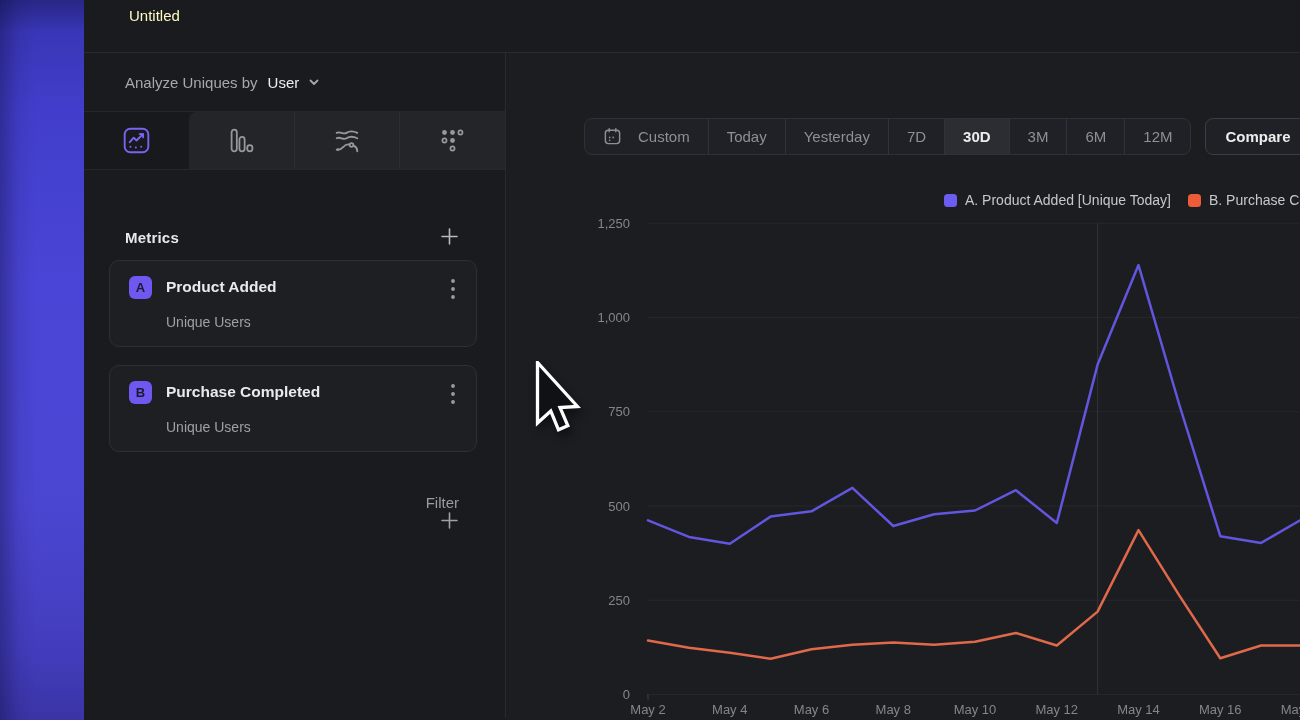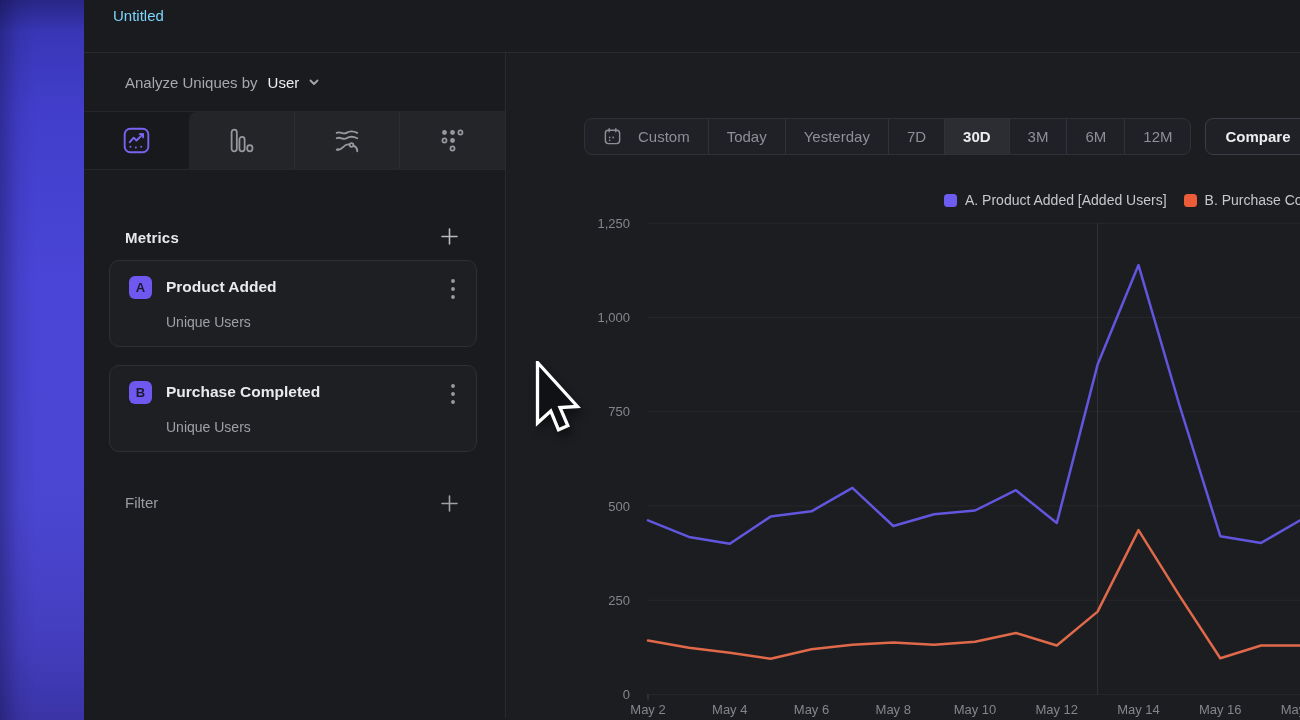--- a/index.html
+++ b/index.html
@@ -23,21 +23,21 @@
     background:linear-gradient(90deg, rgba(10,10,50,.34) 0%, rgba(10,10,50,.08) 22%, rgba(10,10,50,0) 42%),
                linear-gradient(180deg, rgba(10,10,40,.30) 0%, rgba(10,10,40,0) 4.5%);
   }
 
   
   .topbar {
     position:absolute; left:84px; top:0; right:0; height:53px;
     background:#1a1b1f; border-bottom:1px solid #2a2b30;
   }
   .topbar .title {
-    position:absolute; left:29px; top:6px; font-size:15px; line-height:20px; color:#7dd3fc;
+    position:absolute; left:45px; top:6px; font-size:15px; line-height:20px; color:#fef9c3;
   }
 
   
   .panel {
     position:absolute; left:84px; top:53px; bottom:2px; width:422px;
     background:#1a1b1f; border-right:1px solid #2a2b30;
   }
   .analyze-row {
     position:absolute; left:0; top:0; width:100%; height:59px;
     border-bottom:1px solid #26272c;
@@ -85,21 +85,21 @@
   .metric-card .mname {
     position:absolute; left:56px; top:17px; font-size:15.5px; font-weight:700; color:#e9eaec;
   }
   .metric-card .msub {
     position:absolute; left:56px; top:53px; font-size:14px; color:#9fa0a6;
   }
   .metric-card .kebab { position:absolute; right:20px; top:17px; color:#9b9ca1; display:flex; cursor:pointer; }
 
   .section-row {
     position:absolute; left:41px; right:46px; height:34px;
-    display:flex; align-items:flex-start; justify-content:space-between;
+    display:flex; align-items:flex-end; justify-content:space-between;flex-direction:column;
   }
   .section-row .label { font-size:15px; color:#9b9ca2; }
   .section-filter { top:441px; }
   .section-breakdown { top:531px; }
 
   
   .main { position:absolute; left:507px; top:53px; right:0; bottom:0; background:#1c1d21; }
 
   .range-group {
     position:absolute; left:77px; top:65px; height:37px;
@@ -285,21 +285,21 @@
           <span>6M</span>
         </div>
         <div class="range-btn">
           <span>12M</span>
         </div>
       </div>
     <div class="compare-btn">Compare</div>
     <div class="legend">
         <div class="legend-item">
           <span class="legend-swatch" style="background: rgb(109, 92, 240);"></span>
-          <span class="legend-label">A. Product Added [Added Users]</span>
+          <span class="legend-label">A. Product Added [Unique Today]</span>
         </div>
         <div class="legend-item">
           <span class="legend-swatch" style="background: rgb(237, 92, 56);"></span>
           <span class="legend-label">B. Purchase Completed [Unique Users]</span>
         </div>
       </div>
     <svg id="chart-svg">
         <line x1="140" y1="641.5" x2="793" y2="641.5" stroke="#26272c" stroke-width="1"></line>
         <text x="123" y="646" text-anchor="end" font-size="13px" font-family="Liberation Sans, sans-serif" fill="#84858c">0</text>
         <line x1="140" y1="547.25" x2="793" y2="547.25" stroke="#26272c" stroke-width="1"></line>

